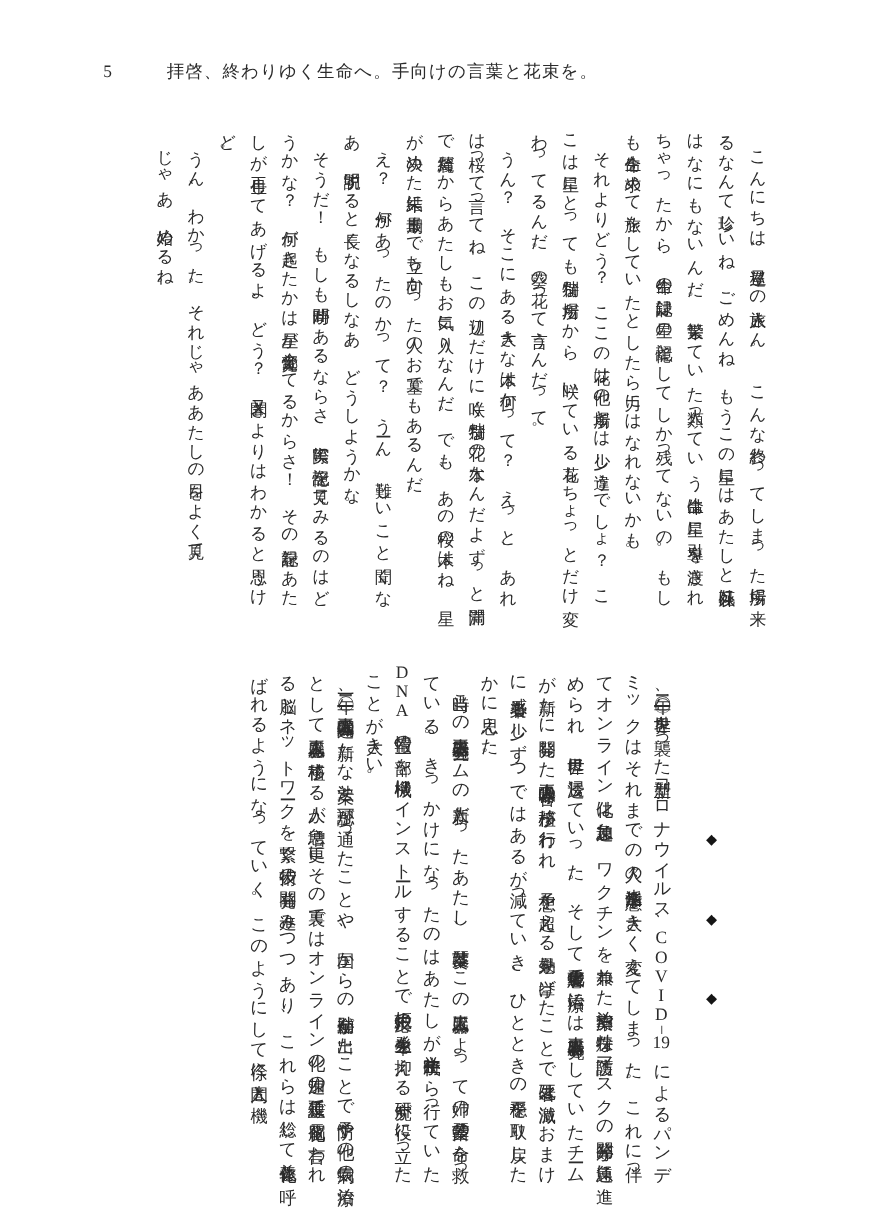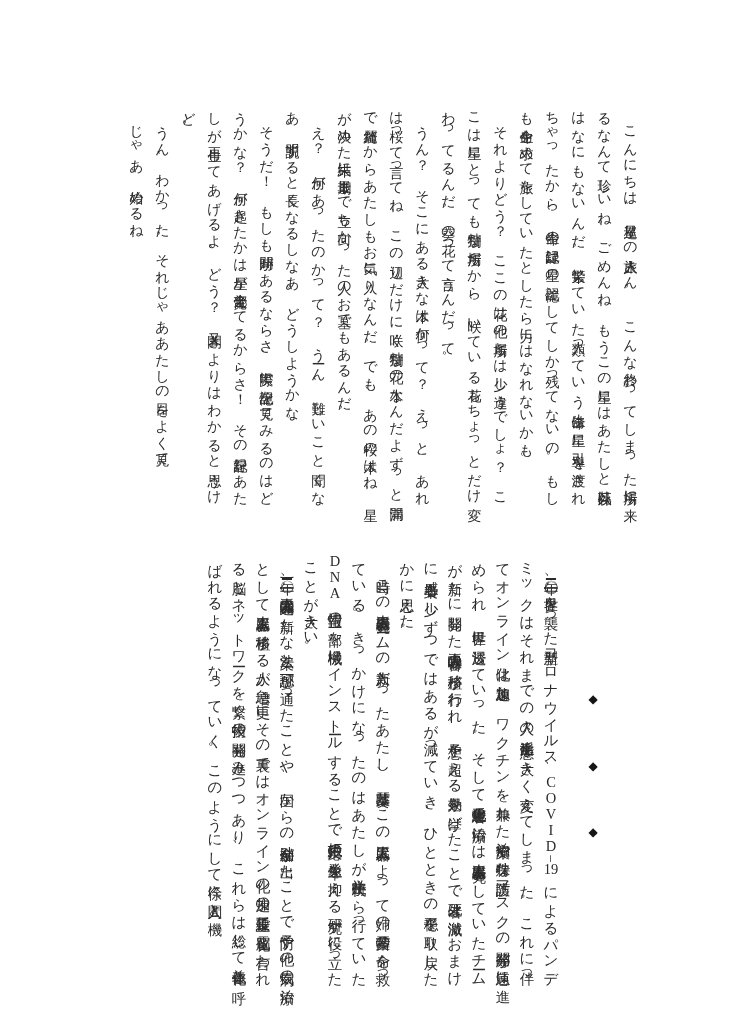--- a/index.html
+++ b/index.html
@@ -84,20 +84,24 @@
   }
   .tcy {
     text-combine-upright: all;
   }
 </style>
 </head>
 <body>
 
 <div class="page">
 
+  <header class="page-header">
+    <span class="page-num">5</span>
+    <span class="page-title">拝啓、終わりゆく生命へ。手向けの言葉と花束を。</span>
+  </header>
 
   <section class="dialogue-block vtext">
     <p>こんにちは、星巡りの旅人さん。　こんな終わってしまった場所に来るなんて珍しいね。ごめんね、もうこの星にはあたしと花以外にはなにもないんだ。繁栄していた人類っていう生命は星に引導を渡されちゃったから、生命の記録は星の記憶としてしか残ってないの。もしも生命を求めて旅をしていたとしたら力にはなれないかも。</p>
     <p>それよりどう？　ここの花は他の場所とは少し違うでしょ？　ここは星にとっても特別な場所だから、咲いている花もちょっとだけ変わってるんだ。葵の花って言うんだって。</p>
     <p>うん？　そこにある大きな木は何かって？　えっと、あれは桜って言ってね、この辺りだけに咲く特別な花の木なんだよずっと満開で綺麗だからあたしもお気に入りなんだ。でも、あの桜の木はね、星が決めた結末に最期まで立ち向かった人のお墓でもあるんだ。</p>
     <p>え？　何があったのかって？　うーん、難しいこと聞くなあ、説明すると長くなるしなあ。どうしようかな。</p>
     <p>そうだ！　もしも時間があるならさ、実際に記憶を見てみるのはどうかな？　何が起きたかは星が全部覚えてるからさ！　その記録をあたしが再生してあげるよ、どう？　又聞きよりはわかると思うけど。</p>
     <p>うん、わかった。それじゃああたしの目をよく見て。</p>
     <p>じゃあ、始めるね。</p>
   </section>

